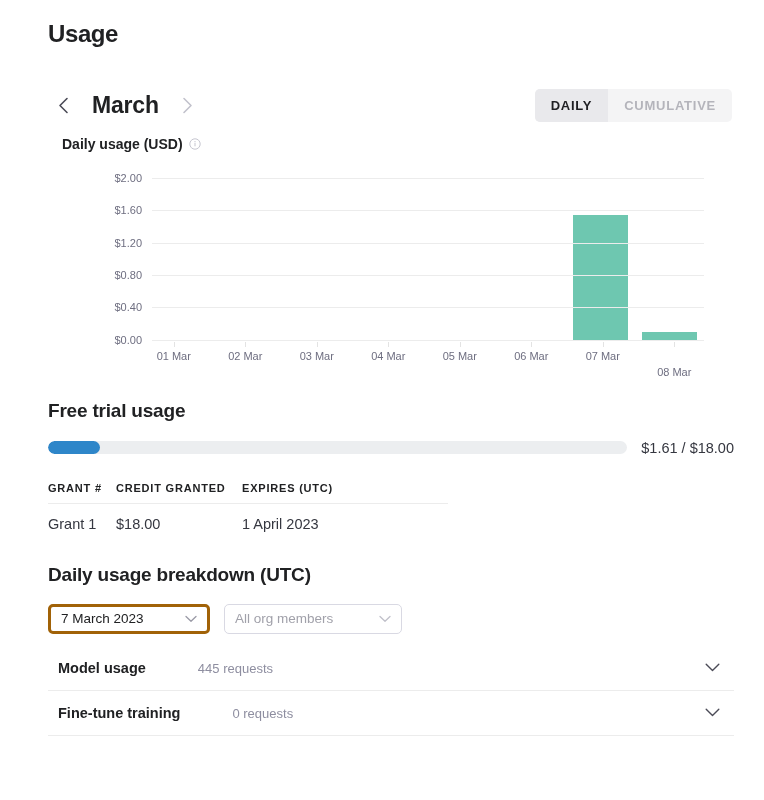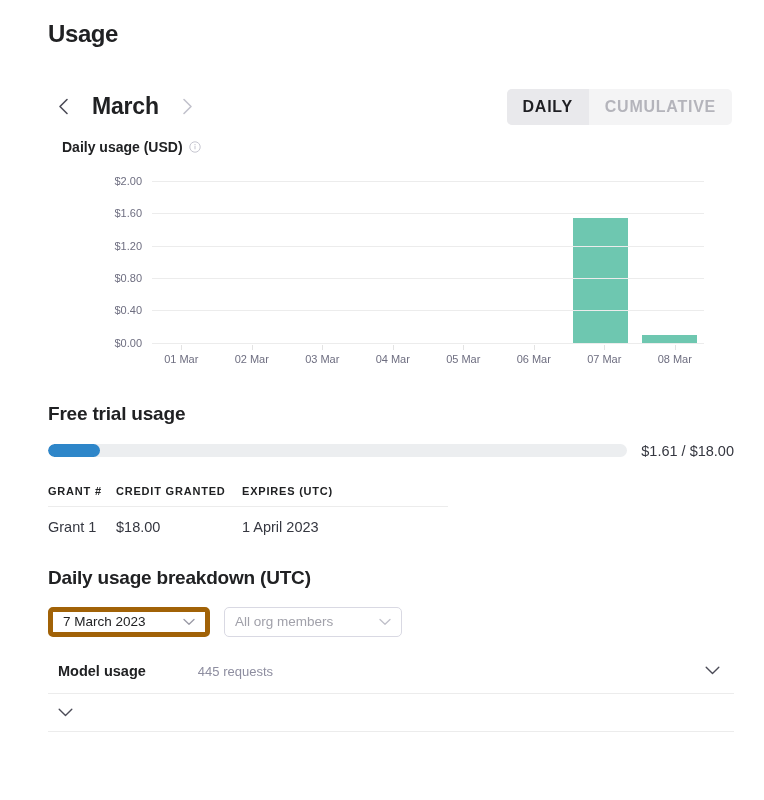--- a/index.html
+++ b/index.html
@@ -34,21 +34,21 @@
   }
   .chev-btn svg { display: block; }
   .month-label {
     font-size: 23px; font-weight: 700; color: #202123;
     letter-spacing: -0.2px; padding: 0 10px; min-width: 86px; text-align: center;
   }
   .seg-group {
     display: flex; background: #f4f4f5; border-radius: 5px; overflow: hidden;
   }
   .seg {
-    font-size: 16px; font-weight: 700; letter-spacing: 0.75px;
+    font-size: 13px; font-weight: 700; letter-spacing: 0.75px;
     padding: 9px 16px; border: none; cursor: pointer; background: transparent;
     color: #b4b4bb; font-family: "Liberation Sans", sans-serif;
   }
   .seg.active { background: #e9e9ec; color: #1f1f23; }
 
   
   .chart-heading {
     display: flex; align-items: center; gap: 6px; margin: 8px 0 16px 14px;
   }
   .chart-heading .t { font-size: 14px; font-weight: 700; color: #202123; }
@@ -66,21 +66,21 @@
     transform: translateY(-50%); white-space: nowrap;
   }
   .ylabels { position: absolute; left: 0; width: 94px; top: 10px; bottom: 28px; }
   .bars {
     position: absolute; left: 0; right: 0; top: 0; bottom: 0;
     display: flex; align-items: flex-end;
   }
   .barcell { flex: 1; display: flex; justify-content: center; align-items: flex-end; height: 100%; }
   .bar { width: 55px; border-radius: 0; }
   .xlabels {
-    position: absolute; left: 104px; right: 30px; bottom: 0; height: 26px;
+    position: absolute; left: 96px; right: 30px; bottom: 0; height: 26px;
     display: flex; align-items: flex-start; gap: 12px;
   }
   .xlabel {
     flex: 1; text-align: center; font-size: 11px; color: #6e6e80;
   }
   .xtick { position: absolute; width: 1px; height: 5px; background: #e3e3e3; top: 0; }
 
   
   .section-title {
     font-size: 19px; font-weight: 700; color: #202123;
@@ -104,21 +104,21 @@
   .col-grant { width: 68px; }
   .col-credit { width: 126px; }
 
   
   .filters { display: flex; gap: 14px; margin-bottom: 12px; }
   .select {
     position: relative; display: flex; align-items: center; justify-content: space-between;
     height: 30px; padding: 0 10px; border-radius: 5px; background: #fff; cursor: pointer;
     font-size: 13.5px;
   }
-  .select.primary { width: 162px; border: 5px solid #a16207; color: #202123; }
+  .select.primary { width: 162px; border: 3px solid #a16207; color: #202123; }
   .select.secondary { width: 178px; border: 1px solid #d9d9e3; color: #a1a1aa; }
   .select .cv { display: flex; align-items: center; }
 
   .accordion { border-bottom: 1px solid #ececec; }
   .acc-row {
     display: flex; align-items: center; justify-content: space-between;
     padding: 14px 14px 14px 10px; cursor: pointer;
   }
   .acc-left { display: flex; align-items: baseline; gap: 16px; }
   .acc-name { font-size: 14.5px; font-weight: 700; color: #202123; }
@@ -204,21 +204,21 @@
         <div class="gridline" style="top: 100%;"></div>
       </div>
     <div class="xlabels" id="xlabels">
         <div class="xlabel" style="position: relative;"><div class="xtick" style="left: 50%;"></div><span style="display: inline-block; margin-top: 8px;">01 Mar</span></div>
         <div class="xlabel" style="position: relative;"><div class="xtick" style="left: 50%;"></div><span style="display: inline-block; margin-top: 8px;">02 Mar</span></div>
         <div class="xlabel" style="position: relative;"><div class="xtick" style="left: 50%;"></div><span style="display: inline-block; margin-top: 8px;">03 Mar</span></div>
         <div class="xlabel" style="position: relative;"><div class="xtick" style="left: 50%;"></div><span style="display: inline-block; margin-top: 8px;">04 Mar</span></div>
         <div class="xlabel" style="position: relative;"><div class="xtick" style="left: 50%;"></div><span style="display: inline-block; margin-top: 8px;">05 Mar</span></div>
         <div class="xlabel" style="position: relative;"><div class="xtick" style="left: 50%;"></div><span style="display: inline-block; margin-top: 8px;">06 Mar</span></div>
         <div class="xlabel" style="position: relative;"><div class="xtick" style="left: 50%;"></div><span style="display: inline-block; margin-top: 8px;">07 Mar</span></div>
-        <div class="xlabel" style="position: relative;"><div class="xtick" style="left: 50%;"></div><span style="display: inline-block; margin-top: 8px;">08 Mar</span></div>
+        <div class="xlabel" style="position: relative;"><div class="xtick" style="left: 50%;"></div><span style="display: inline-block; margin-top: 24px;">08 Mar</span></div>
       </div>
   </div>
 
   <h2 class="section-title">Free trial usage</h2>
   <div class="progress-row">
     <div class="progress-track">
       <div class="progress-fill" id="progfill" style="width: 8.9%;"></div>
     </div>
     <span class="progress-text">$1.61 / $18.00</span>
   </div>
@@ -264,19 +264,23 @@
         <span class="acc-count">445 requests</span>
       </div>
       <svg width="15" height="9" viewBox="0 0 15 9">
         <path d="M1.2 1.2 L7.5 7.4 L13.8 1.2" fill="none" stroke="#4b4b57" stroke-width="1.4" stroke-linecap="round" stroke-linejoin="round"></path>
       </svg>
     </div>
   </div>
 
   <div class="accordion">
     <div class="acc-row">
+      <div class="acc-left">
+        <span class="acc-name">Fine-tune training</span>
+        <span class="acc-count">0 requests</span>
+      </div>
       <svg width="15" height="9" viewBox="0 0 15 9">
         <path d="M1.2 1.2 L7.5 7.4 L13.8 1.2" fill="none" stroke="#4b4b57" stroke-width="1.4" stroke-linecap="round" stroke-linejoin="round"></path>
       </svg>
     </div>
   </div>
 
 </div>
 
 </body></html>

